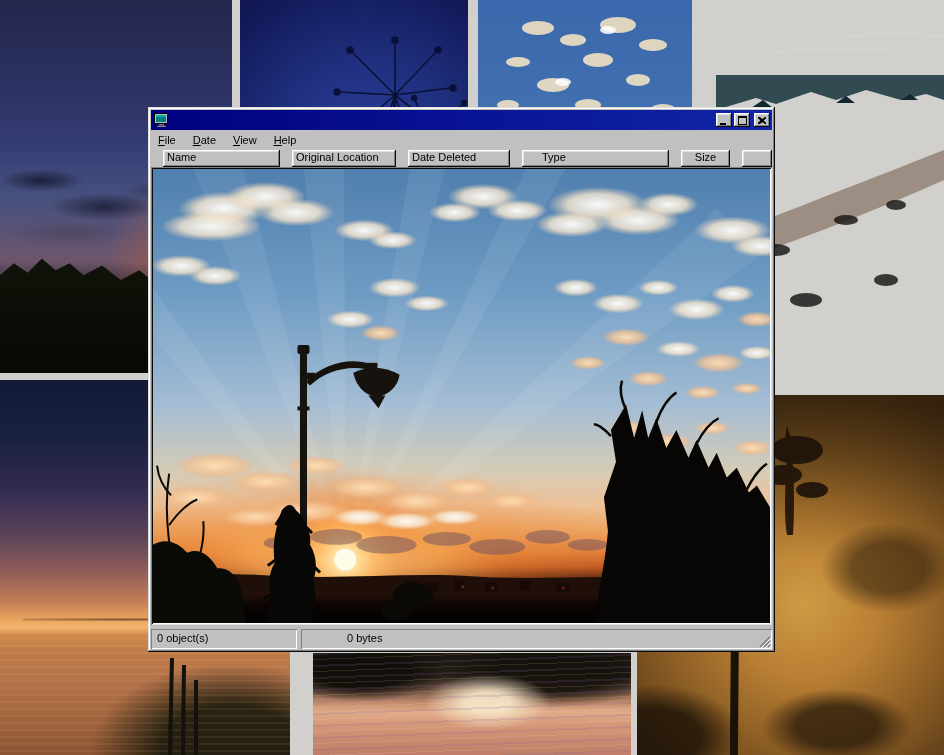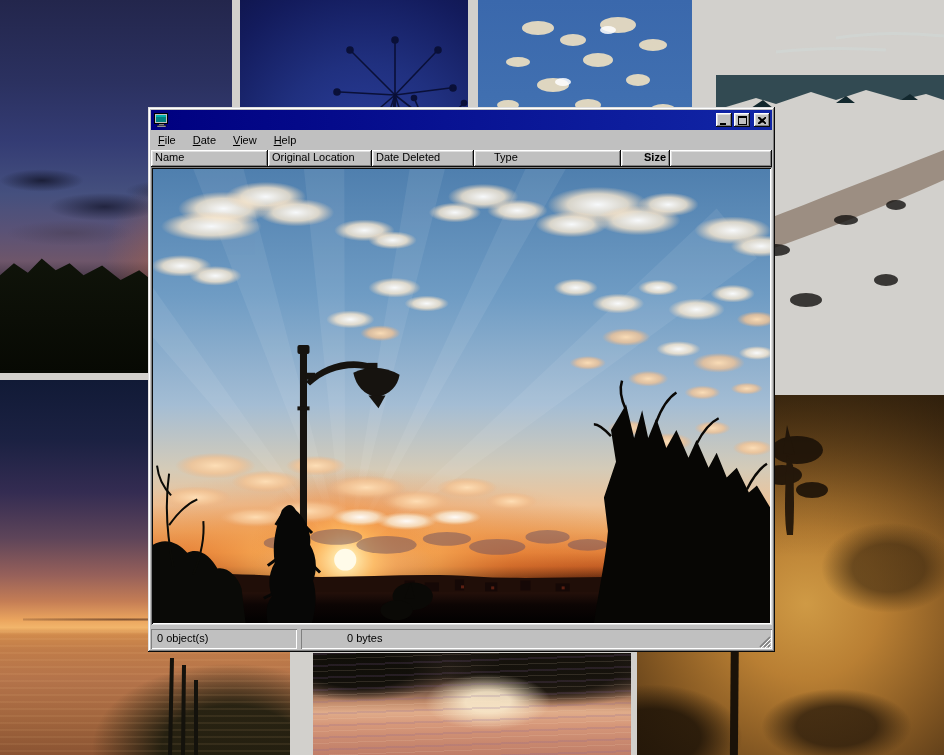--- a/index.html
+++ b/index.html
@@ -71,23 +71,23 @@
   .tb-btn{width:16px;height:14px;background:#c0c0c0;margin-left:2px;
     box-shadow:inset -1px -1px #0a0a0a, inset 1px 1px #ffffff, inset -2px -2px #808080, inset 2px 2px #dfdfdf;
     display:flex;align-items:flex-end;justify-content:center;}
   .tb-btn svg{display:block;margin:0 0 2px 0;}
   #menubar{height:20px;flex:0 0 20px;display:flex;align-items:center;padding-left:1px;}
   .menu-item{display:inline-block;font-size:11px;color:#000;padding:2px 6px;margin-right:5px;}
   .menu-item::first-letter{text-decoration:underline;}
   #headers{height:17px;flex:0 0 17px;display:flex;}
   .hcell{height:17px;background:#c0c0c0;font-size:11px;color:#000;
     box-shadow:inset -1px -1px #0a0a0a, inset 1px 1px #ffffff, inset -2px -2px #808080, inset 2px 2px #dfdfdf;
-    padding:1px 4px 0 4px;box-sizing:border-box;white-space:nowrap;overflow:hidden;}
+    padding:1px 4px 0 4px;box-sizing:border-box;white-space:nowrap;overflow:hidden;margin-left:12px;}
   .hc0{width:117px;} .hc1{width:104px;} .hc2{width:102px;} .hc3{width:147px;padding-left:20px;}
-  .hc4{width:49px;text-align:right;font-weight:bold;} .hc5{flex:1 1 auto;}
+  .hc4{width:49px;text-align:center;} .hc5{flex:1 1 auto;}
   #client{flex:1 1 auto;position:relative;background:#000;
     box-shadow:inset 1px 1px #808080, inset -1px -1px #dfdfdf, inset 2px 2px #0a0a0a, inset -2px -2px #ffffff;}
   #client svg{position:absolute;left:2px;top:2px;right:2px;bottom:2px;width:calc(100% - 4px);height:calc(100% - 4px);}
   #statusbar{height:20px;flex:0 0 20px;margin-top:4px;display:flex;}
   .spanel{background:#c0c0c0;box-shadow:inset 1px 1px #808080, inset -1px -1px #ffffff;
     font-size:11px;color:#000;padding:3px 0 0 6px;box-sizing:border-box;position:relative;}
   #spanel-objects{width:146px;margin-right:4px;}
   #spanel-bytes{flex:1 1 auto;padding-left:46px;}
   #grip{position:absolute;right:1px;bottom:1px;width:13px;height:13px;cursor:nwse-resize;}
 </style>

